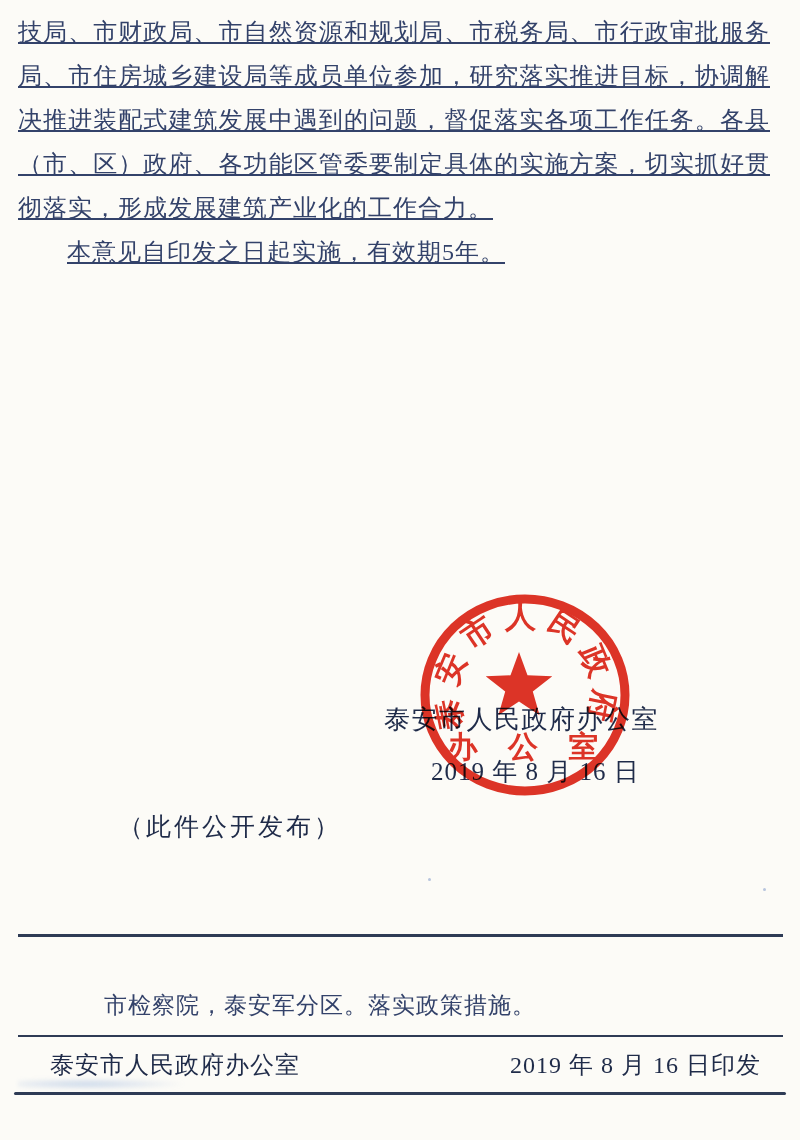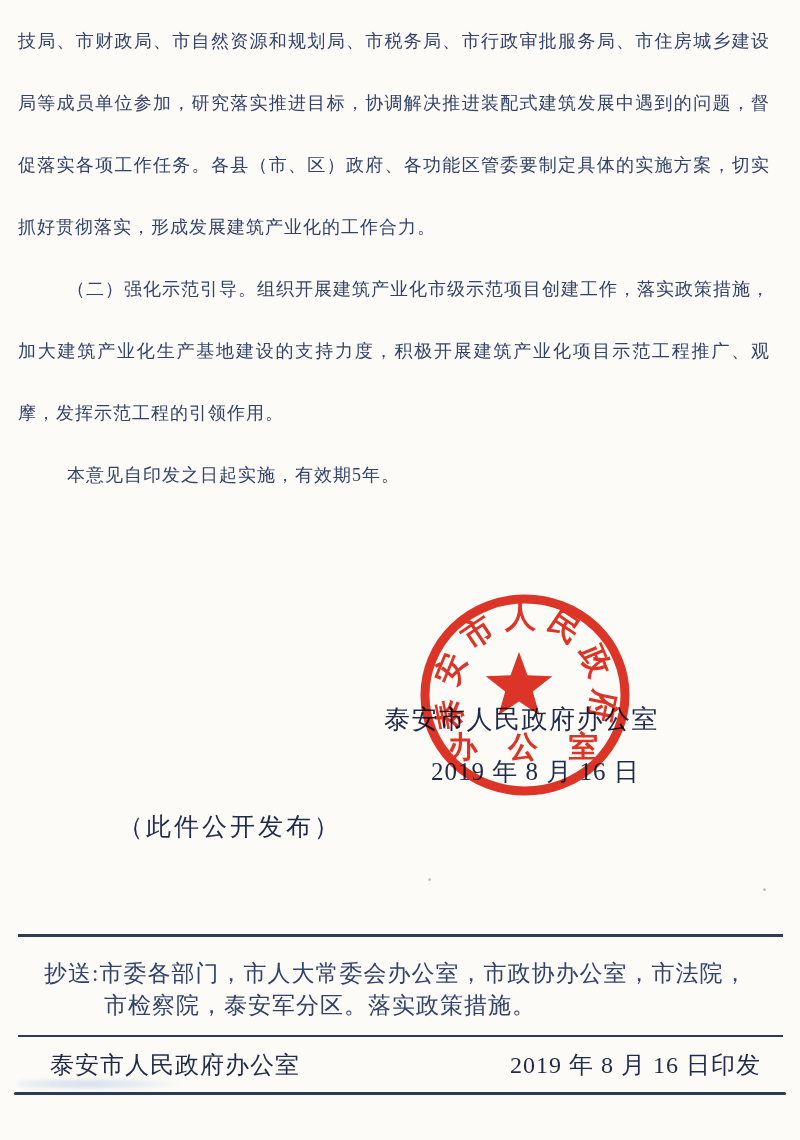--- a/index.html
+++ b/index.html
@@ -20,25 +20,26 @@
     height:1140px;
     margin:0 auto;
     background:var(--paper);
     overflow:hidden;
   }
   
   .body-text{
     position:absolute;
     left:18px; top:10px;
     width:752px;
-    font-size:18px;
-    line-height:62px;
+    font-size:24px;
+    line-height:44px;
     letter-spacing:1px;
     color:var(--ink);
     text-align:justify;
+    text-decoration:underline;
   }
   .body-text p{margin:0;}
   .body-text p.indent{text-indent:49px;}
   
   .sig-issuer{
     position:absolute;
     left:384px; top:702px;
     font-size:26px;
     letter-spacing:1.5px;
     color:var(--ink-dark);
@@ -113,21 +114,20 @@
   .speck-1{left:428px;top:878px;}
   .speck-2{left:763px;top:888px;}
 </style>
 </head>
 <body>
 
 <div class="page">
 
   <div class="body-text">
     <p>技局、市财政局、市自然资源和规划局、市税务局、市行政审批服务局、市住房城乡建设局等成员单位参加，研究落实推进目标，协调解决推进装配式建筑发展中遇到的问题，督促落实各项工作任务。各县（市、区）政府、各功能区管委要制定具体的实施方案，切实抓好贯彻落实，形成发展建筑产业化的工作合力。</p>
-    <p class="indent">（二）强化示范引导。组织开展建筑产业化市级示范项目创建工作，落实政策措施，加大建筑产业化生产基地建设的支持力度，积极开展建筑产业化项目示范工程推广、观摩，发挥示范工程的引领作用。</p>
     <p class="indent">本意见自印发之日起实施，有效期5年。</p>
   </div>
 
   <div class="sig-issuer">泰安市人民政府办公室</div>
   <div class="sig-date">2019 年 8 月 16 日</div>
 
   <svg class="seal" viewBox="405 580 240 230" xmlns="http://www.w3.org/2000/svg">
     <defs>
       <path id="sealArc" d="M 463.4 723.7 A 68 68 0 1 1 586.6 723.7" fill="none"></path>
     </defs>
@@ -136,23 +136,20 @@
     <text font-size="31" style="letter-spacing:9px" text-anchor="middle">
       <textPath href="#sealArc" startOffset="50%">泰安市人民政府</textPath>
     </text>
     <text x="528" y="757" font-size="30" style="letter-spacing:10px" text-anchor="middle">办 公 室</text>
   </svg>
 
   <div class="release-note">（此件公开发布）</div>
 
   <div class="rule rule-top"></div>
 
-  <div class="cc-line cc-line1">
-    <span>抄送:</span><span>市委各部门，市人大常委会办公室，市政协办公室，市法院，</span>
-  </div>
   <div class="cc-line cc-line2">市检察院，泰安军分区。落实政策措施。</div>
 
   <div class="rule rule-mid"></div>
 
   <div class="issuer-row">
     <span>泰安市人民政府办公室</span>
     <span>2019 年 8 月 16 日印发</span>
   </div>
 
   <div class="rule rule-bottom"></div>

